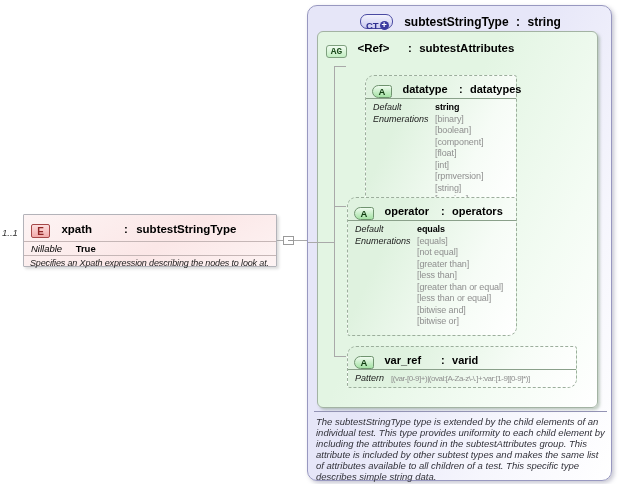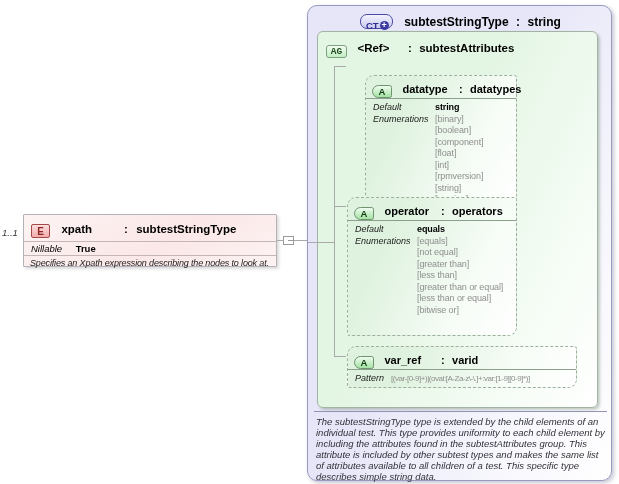--- a/index.html
+++ b/index.html
@@ -199,20 +199,21 @@
           <div class="facet-row"><span class="facet-label"></span><span class="facet-value">[not equal]</span></div>
 
           <div class="facet-row"><span class="facet-label"></span><span class="facet-value">[greater than]</span></div>
 
           <div class="facet-row"><span class="facet-label"></span><span class="facet-value">[less than]</span></div>
 
           <div class="facet-row"><span class="facet-label"></span><span class="facet-value">[greater than or equal]</span></div>
 
           <div class="facet-row"><span class="facet-label"></span><span class="facet-value">[less than or equal]</span></div>
 
+          <div class="facet-row"><span class="facet-label"></span><span class="facet-value">[bitwise and]</span></div>
 
           <div class="facet-row"><span class="facet-label"></span><span class="facet-value">[bitwise or]</span></div>
 
         </div>
     </div>
 
     <div class="attr-box attr-varref">
       <div class="attr-header">
         <span class="badge a-badge">A</span>
         <span class="a-name">var_ref</span>

